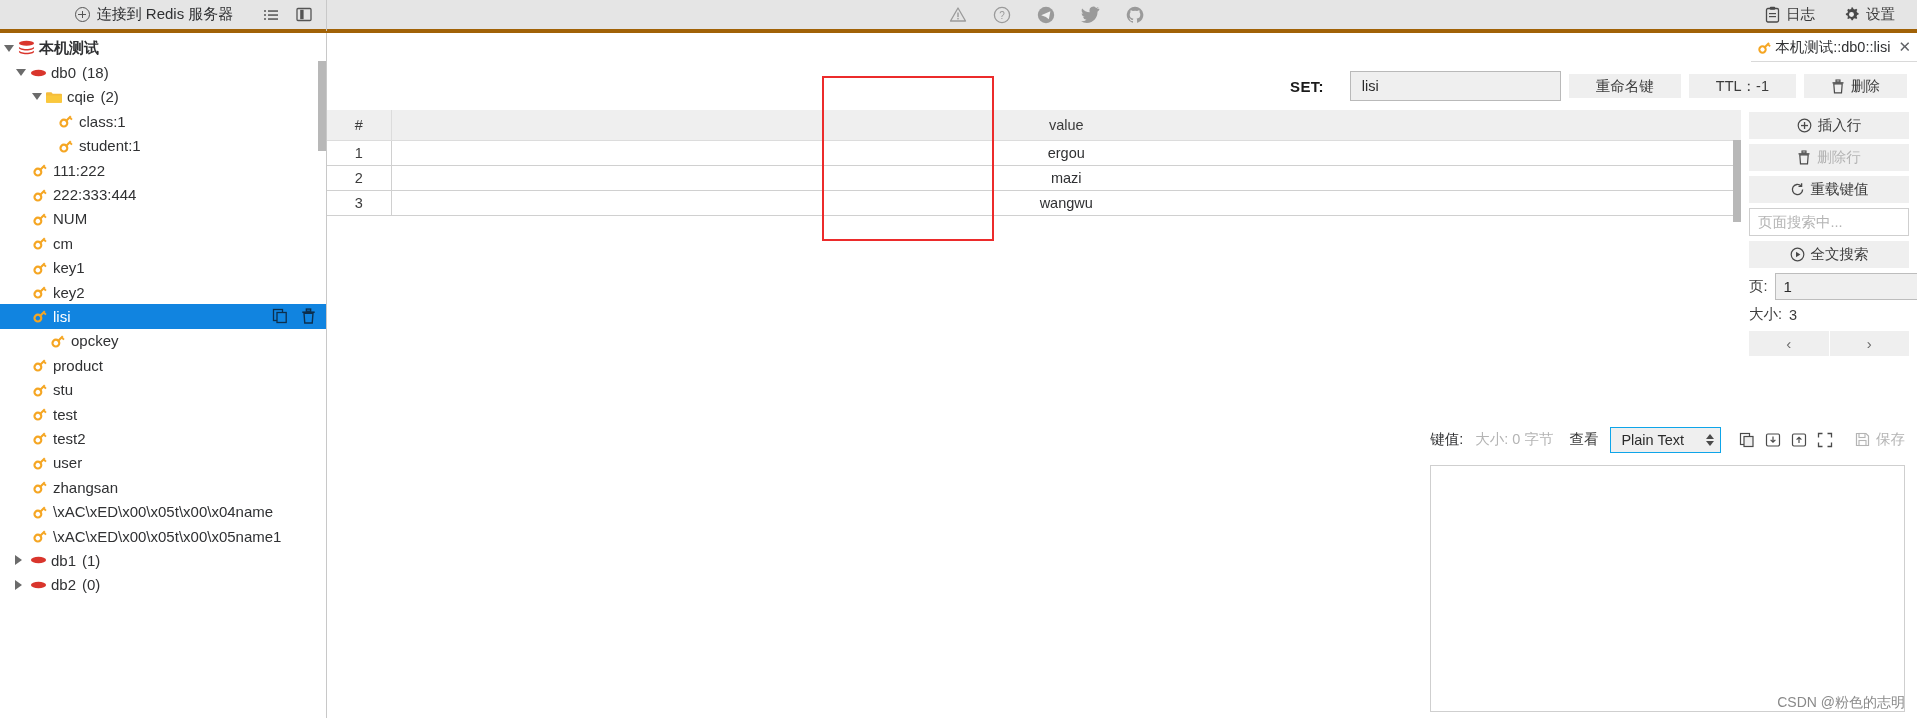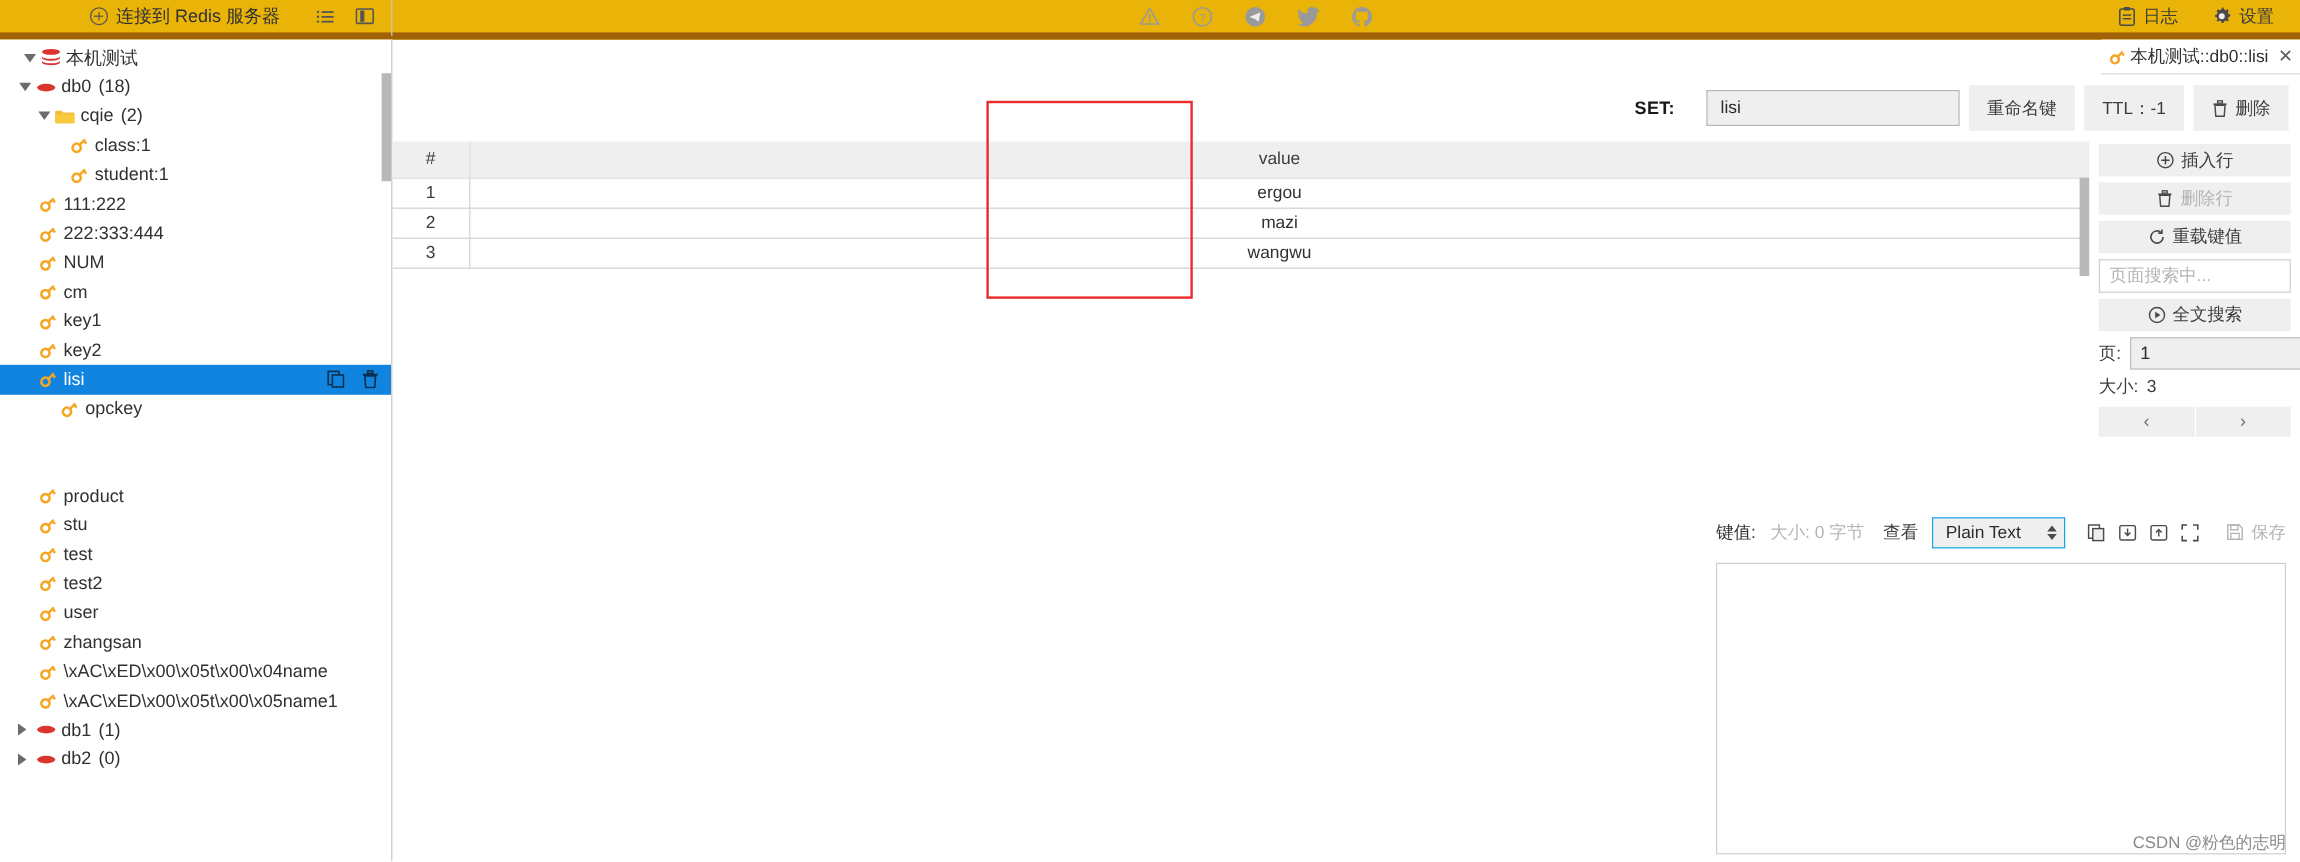--- a/index.html
+++ b/index.html
@@ -10,22 +10,22 @@
     background: #ffffff;
     font-family: "Liberation Sans", "DejaVu Sans", sans-serif;
     font-size: 14px;
     color: #303133;
   }
   .app { position: relative; width: 1917px; height: 718px; display: flex; flex-direction: column; }
 
   
   .topbar {
     height: 33px; min-height: 33px;
-    background: #eab308;
-    border-bottom: 6px solid #a16207;
+    background: #e5e5e5;
+    border-bottom: 4px solid #a16207;
     display: flex; align-items: center;
     position: relative;
   }
   .topbar-left {
     width: 327px; min-width: 327px; height: 33px;
     display: flex; align-items: center; justify-content: center;
     border-right: 1px solid #c8c8c8;
     position: relative;
   }
   .connect-btn {
@@ -133,25 +133,25 @@
   .set-label { font-weight: bold; font-size: 15px; color: #1a1a1a; margin-right: 26px; letter-spacing: .3px; }
   .key-input {
     flex: 1; height: 30px;
     background: #efefef;
     border: 1px solid #b9b9b9;
     font-size: 14.5px; color: #2b2b2b;
     padding: 0 11px; outline: none;
     font-family: inherit;
   }
   .kbtn {
-    height: 38px; margin-left: 8px;
+    height: 24px; margin-left: 8px;
     background: #efefef; border: 1px solid #efefef;
     display: flex; align-items: center; justify-content: center; gap: 6px;
     font-size: 14.5px; color: #3c3c3c; cursor: pointer;
-    padding: 0 14px; white-space: nowrap;
+    padding: 0 26px; white-space: nowrap;
   }
 
   .content { flex: 1; display: flex; min-height: 0; }
   .table-wrap { flex: 1; min-width: 0; display: flex; flex-direction: column; position: relative; }
 
   .tbl { width: 100%; border-collapse: collapse; table-layout: fixed; }
   .tbl th {
     height: 30px; background: #efefef;
     font-weight: normal; font-size: 14.5px; color: #3c3c3c;
     border-bottom: 1px solid #dcdcdc;
@@ -332,21 +332,21 @@
         </span>
         <span>设置</span>
       </div>
     </div>
   </div>
 
   <div class="body">
 
     <div class="sidebar">
 
-      <div class="tree-row" style="padding-left:18px;">
+      <div class="tree-row" style="padding-left:2px;font-weight:bold;">
         <span class="caret">
             <i></i>
           </span>
         <span class="ticon">
           <svg width="17" height="16" viewBox="0 0 18 17">
             <ellipse cx="9" cy="3.4" rx="8" ry="2.6" fill="#d9352c"></ellipse>
             <path d="M1 7c0 1.45 3.6 2.6 8 2.6s8-1.15 8-2.6v1.6c0 1.45-3.6 2.6-8 2.6S1 10.05 1 8.6Z" fill="#d9352c"></path>
             <path d="M1 11c0 1.45 3.6 2.6 8 2.6s8-1.15 8-2.6v1.6c0 1.45-3.6 2.6-8 2.6S1 14.05 1 12.6Z" fill="#d9352c"></path>
           </svg>
         </span>
@@ -510,21 +510,21 @@
               <svg width="16" height="16" viewBox="0 0 16 16">
                 <g transform="rotate(-45 8 8)">
                   <circle cx="5" cy="8" r="3.4" fill="none" stroke="#f5a623" stroke-width="2.2"></circle>
                   <rect x="7.6" y="7" width="7.2" height="2.1" fill="#f5a623"></rect>
                   <rect x="12.2" y="8.7" width="1.9" height="2.6" fill="#f5a623"></rect>
                 </g>
               </svg>
             </span>
             <span class="tlabel">opckey</span>
           </div>
-          <div class="tree-row" style="padding-left: 30px; margin-top: 48px;">
+          <div class="tree-row" style="padding-left: 30px;">
             <span class="ticon">
               <svg width="16" height="16" viewBox="0 0 16 16">
                 <g transform="rotate(-45 8 8)">
                   <circle cx="5" cy="8" r="3.4" fill="none" stroke="#f5a623" stroke-width="2.2"></circle>
                   <rect x="7.6" y="7" width="7.2" height="2.1" fill="#f5a623"></rect>
                   <rect x="12.2" y="8.7" width="1.9" height="2.6" fill="#f5a623"></rect>
                 </g>
               </svg>
             </span>
             <span class="tlabel">product</span>

